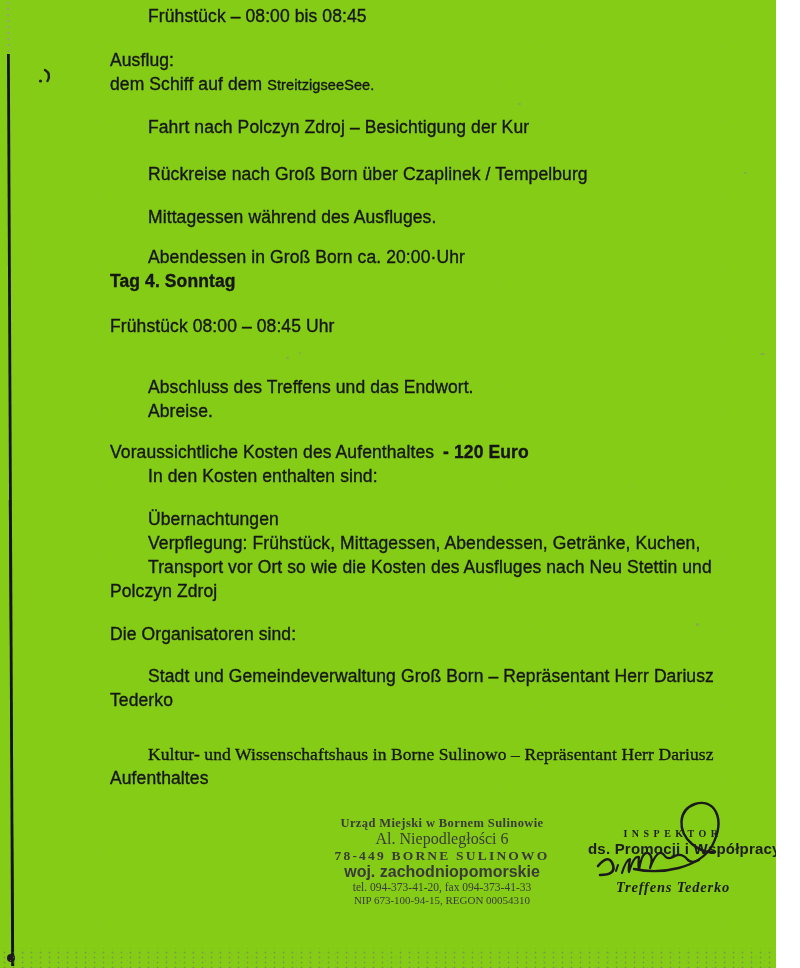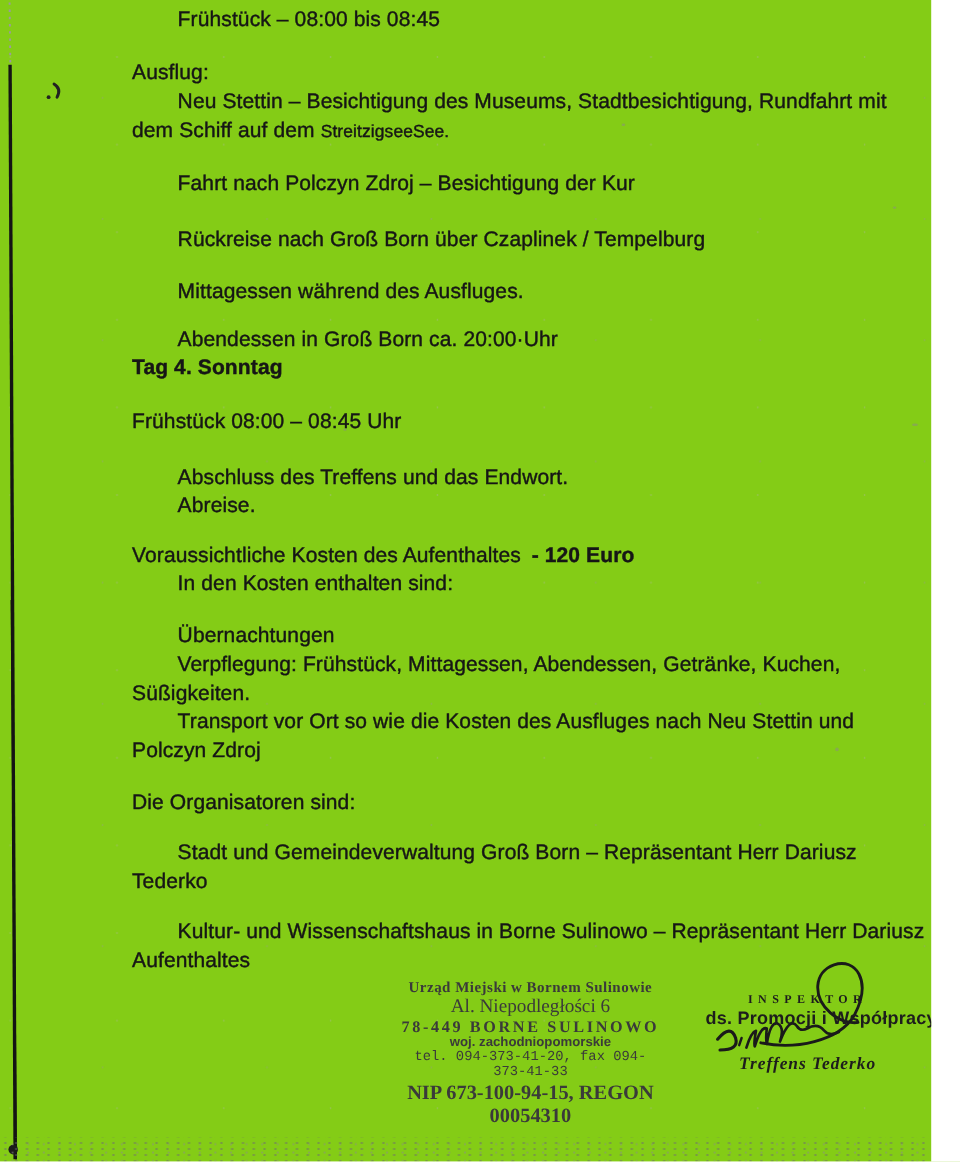--- a/index.html
+++ b/index.html
@@ -41,23 +41,23 @@
     position:absolute;left:332px;top:816px;width:220px;
     text-align:center;
     font-family:"Liberation Serif",serif;
     color:#3a3a3a;
     filter:blur(0.4px);
     line-height:1.12;
   }
   .stamp-office .s1{font-size:12.5px;font-weight:bold;letter-spacing:.4px;}
   .stamp-office .s2{font-size:16px;}
   .stamp-office .s3{font-size:13.5px;font-weight:bold;letter-spacing:2.2px;}
-  .stamp-office .s4{font-size:11px;font-weight:bold;font-family:"Liberation Sans",sans-serif;}
-  .stamp-office .s5{font-size:11.5px;font-family:Liberation Mono, monospace;}
-  .stamp-office .s6{font-size:17px;font-weight:bold;}
+  .stamp-office .s4{font-size:16px;font-weight:bold;font-family:"Liberation Sans",sans-serif;}
+  .stamp-office .s5{font-size:11.5px;}
+  .stamp-office .s6{font-size:11px;}
 
   
   .stamp-inspector{
     position:absolute;left:588px;top:828px;width:170px;
     text-align:center;
     color:#1d1d1d;
     filter:blur(0.25px);
   }
   .stamp-inspector .title{
     font-family:"Liberation Serif",serif;
@@ -118,52 +118,50 @@
   <div class="speck" style="left:299px;top:352px;width:2px;height:2px;"></div>
   <div class="speck" style="left:744px;top:172px;width:3px;height:2px;"></div>
   <div class="speck" style="left:760px;top:353px;width:5px;height:2px;"></div>
   <div class="speck" style="left:518px;top:103px;width:3px;height:2px;"></div>
   <div class="speck" style="left:696px;top:623px;width:3px;height:3px;"></div>
 
   <div class="textcol">
     <div class="ln ind">Frühstück – 08:00 bis 08:45</div>
 
     <div class="ln" style="margin-top:20px;">Ausflug:</div>
-    <div class="ln ind">Neu Stettin – Besichtigung des Museums, Stadtbesichtigung, Rundfahrt mit</div>
     <div class="ln"><span>dem Schiff auf dem </span><span class="small-inline">StreitzigseeSee.</span></div>
 
     <div class="ln ind" style="margin-top:18px;">Fahrt nach Polczyn Zdroj – Besichtigung der Kur</div>
 
     <div class="ln ind" style="margin-top:23px;">Rückreise nach Groß Born über Czaplinek / Tempelburg</div>
 
     <div class="ln ind" style="margin-top:19px;">Mittagessen während des Ausfluges.</div>
 
     <div class="ln ind" style="margin-top:16px;">Abendessen in Groß Born ca. 20:00·Uhr</div>
     <div class="ln bold">Tag 4. Sonntag</div>
 
     <div class="ln" style="margin-top:21px;">Frühstück 08:00 – 08:45 Uhr</div>
 
-    <div class="ln ind" style="margin-top:22px;">Abschluss des Treffens und das Endwort.</div>
+    <div class="ln ind" style="margin-top:37px;">Abschluss des Treffens und das Endwort.</div>
     <div class="ln ind">Abreise.</div>
 
     <div class="ln" style="margin-top:17px;"><span>Voraussichtliche Kosten des Aufenthaltes</span><span class="cost-val">- 120 Euro</span></div>
     <div class="ln ind">In den Kosten enthalten sind:</div>
 
     <div class="ln ind" style="margin-top:19px;">Übernachtungen</div>
     <div class="ln ind">Verpflegung: Frühstück, Mittagessen, Abendessen, Getränke, Kuchen,</div>
-    <div class="ln">Süßigkeiten.</div>
     <div class="ln ind">Transport vor Ort so wie die Kosten des Ausfluges nach Neu Stettin und</div>
     <div class="ln">Polczyn Zdroj</div>
 
     <div class="ln" style="margin-top:19px;">Die Organisatoren sind:</div>
 
     <div class="ln ind" style="margin-top:18px;">Stadt und Gemeindeverwaltung Groß Born – Repräsentant Herr Dariusz</div>
     <div class="ln">Tederko</div>
 
-    <div class="ln ind" style="margin-top:18px;">Kultur- und Wissenschaftshaus in Borne Sulinowo – Repräsentant Herr Dariusz</div>
+    <div class="ln ind" style="margin-top:30px;font-family:Liberation Serif, serif;">Kultur- und Wissenschaftshaus in Borne Sulinowo – Repräsentant Herr Dariusz</div>
     <div class="ln">Aufenthaltes</div>
   </div>
 
   <div class="stamp-office">
     <div class="s1">Urząd Miejski w Bornem Sulinowie</div>
     <div class="s2">Al. Niepodległości 6</div>
     <div class="s3">78-449 BORNE SULINOWO</div>
     <div class="s4">woj. zachodniopomorskie</div>
     <div class="s5">tel. 094-373-41-20, fax 094-373-41-33</div>
     <div class="s6">NIP 673-100-94-15, REGON 00054310</div>

